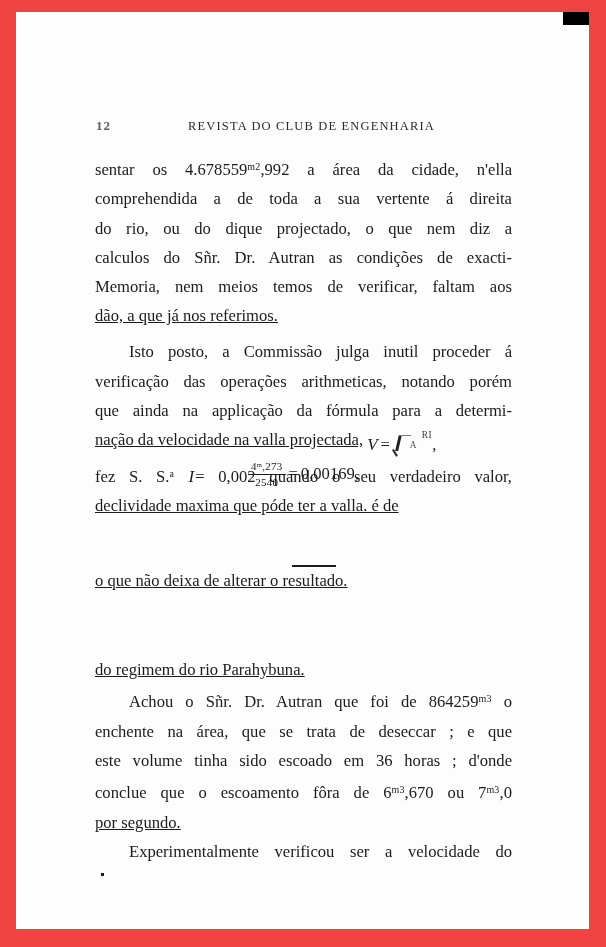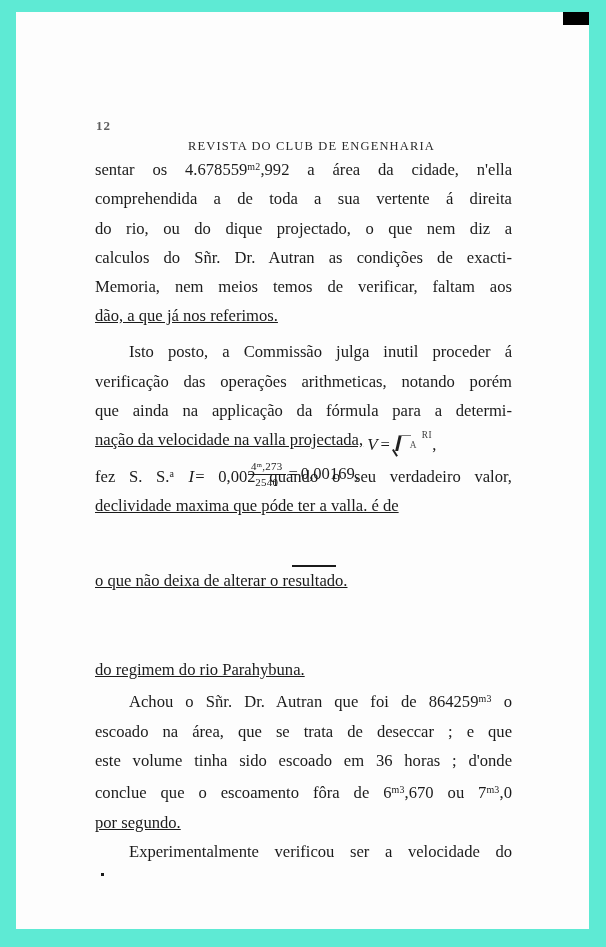--- a/index.html
+++ b/index.html
@@ -12,21 +12,21 @@
     height: 947px;
     overflow: hidden;
     font-family: "Liberation Serif", serif;
   }
 
   
   #scan {
     position: relative;
     width: 606px;
     height: 947px;
-    background: #5eead4;
+    background: #ef4444;
   }
   #page {
     position: absolute;
     left: 16px;
     top: 12px;
     width: 573px;
     height: 917px;
     background: #fdfdfd;
     overflow: hidden;
   }
@@ -71,21 +71,20 @@
     left: 0;
     top: 107px;
     width: 573px;
     text-align: center;
     font-size: 12.5px;
     letter-spacing: 1.15px;
     color: #2a2a2a;
     font-variant: small-caps;
     text-transform: uppercase;
     text-indent: 18px;
-    margin-top: 20px;
   }
 
   #body-col {
     position: absolute;
     left: 79px;
     top: 140px;
     width: 417px;
     font-size: 16.6px;
     line-height: 29.2px;
     color: #1b1b1b;
@@ -285,21 +284,21 @@
         </div>
 
         <div class="gap-lg" style="height:60px"></div>
 
         <div>
           <span class="ln flush">do regimem do rio Parahybuna.</span>
         </div>
 
         <div>
           <span class="ln just indent"><span>Achou  o  Sñr.  Dr.  Autran  que  foi  de  864259</span><sup class="unit">m3</sup>&nbsp;<span>o</span></span>
-          <span class="ln just">escoado  na  área,  que  se  trata  de  deseccar ;  e  que</span>
+          <span class="ln just">enchente  na  área,  que  se  trata  de  deseccar ;  e  que</span>
           <span class="ln just">este volume  tinha  sido  escoado  em 36 horas ; d'onde</span>
           <span class="ln just"><span>conclue  que  o  escoamento  fôra  de  6</span><sup class="unit">m3</sup><span>,670  ou  7</span><sup class="unit">m3</sup><span>,0</span></span>
           <span class="ln flush">por segundo.</span>
         </div>
 
         <div>
           <span class="ln just indent">Experimentalmente  verificou  ser  a  velocidade  do</span>
           <span class="ln just"></span>
 
         </div>

